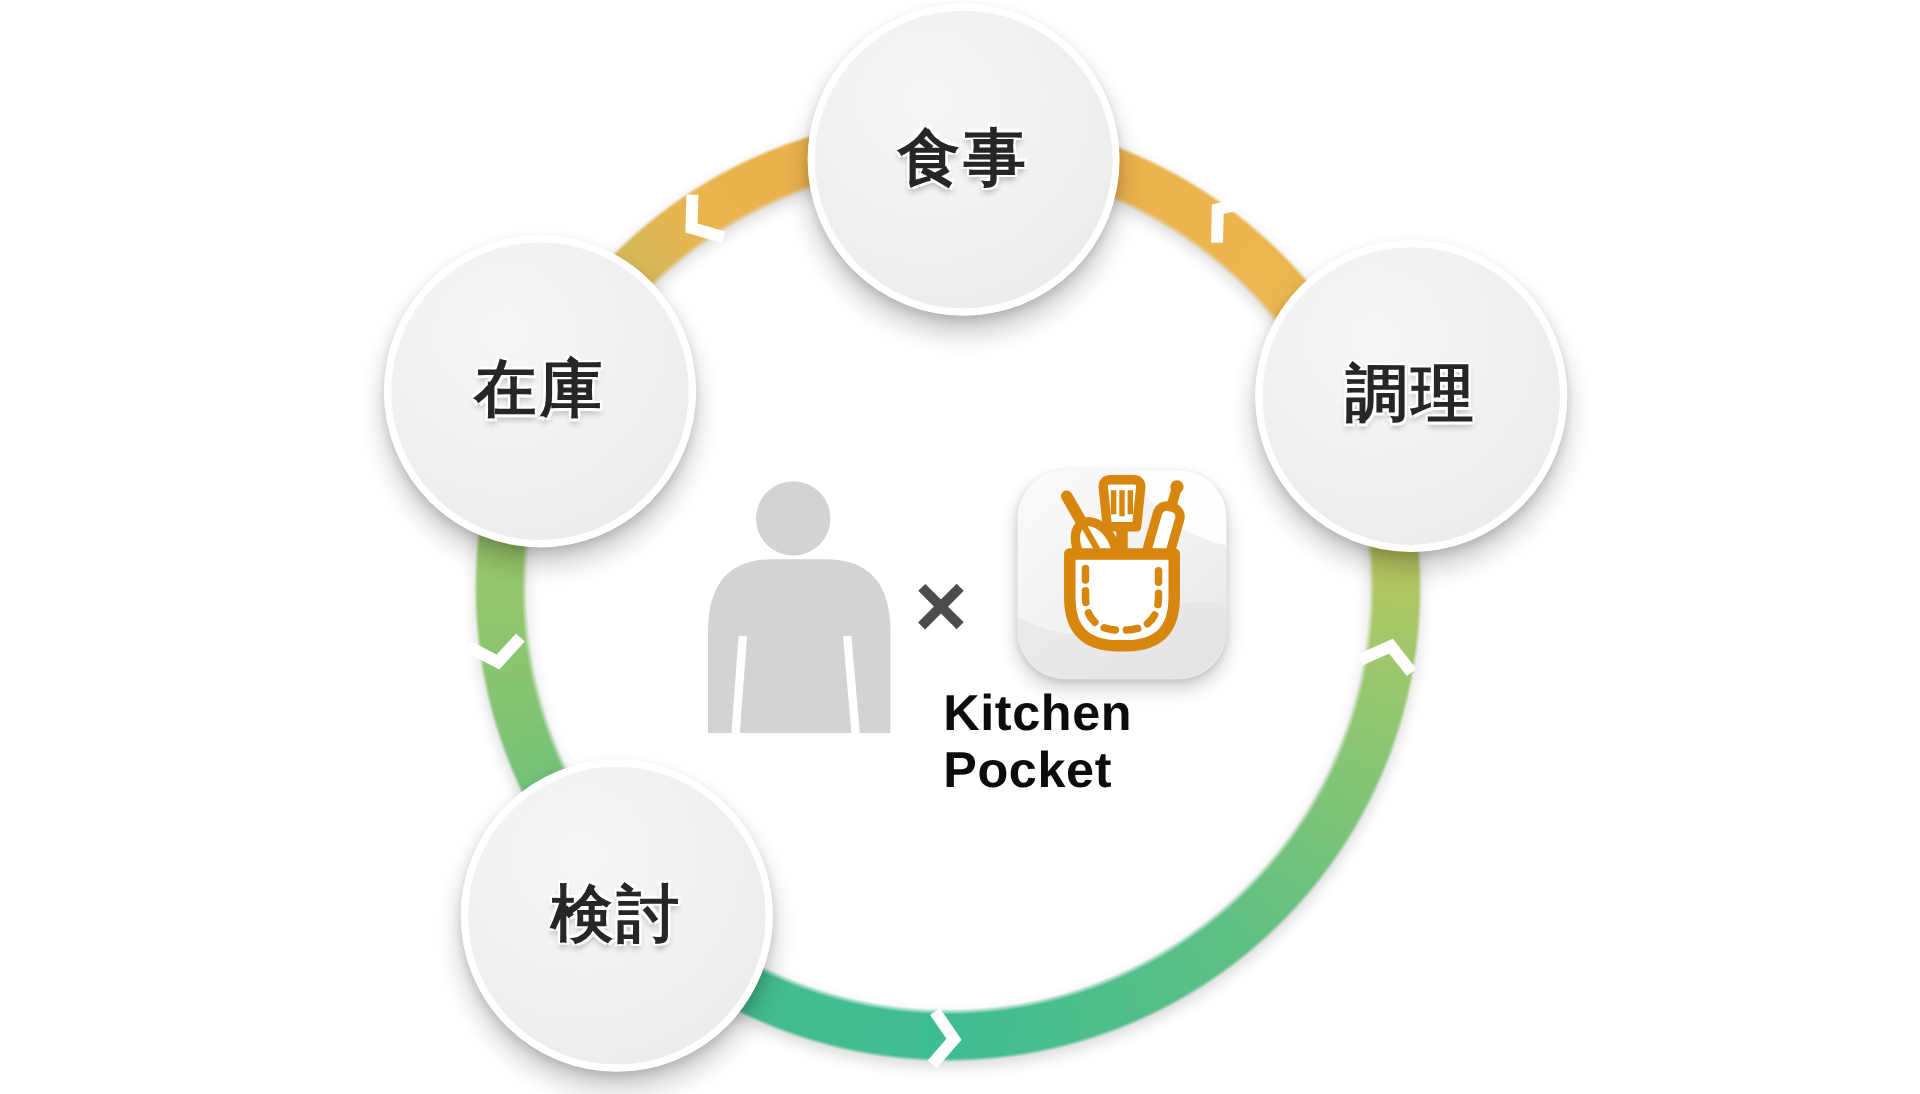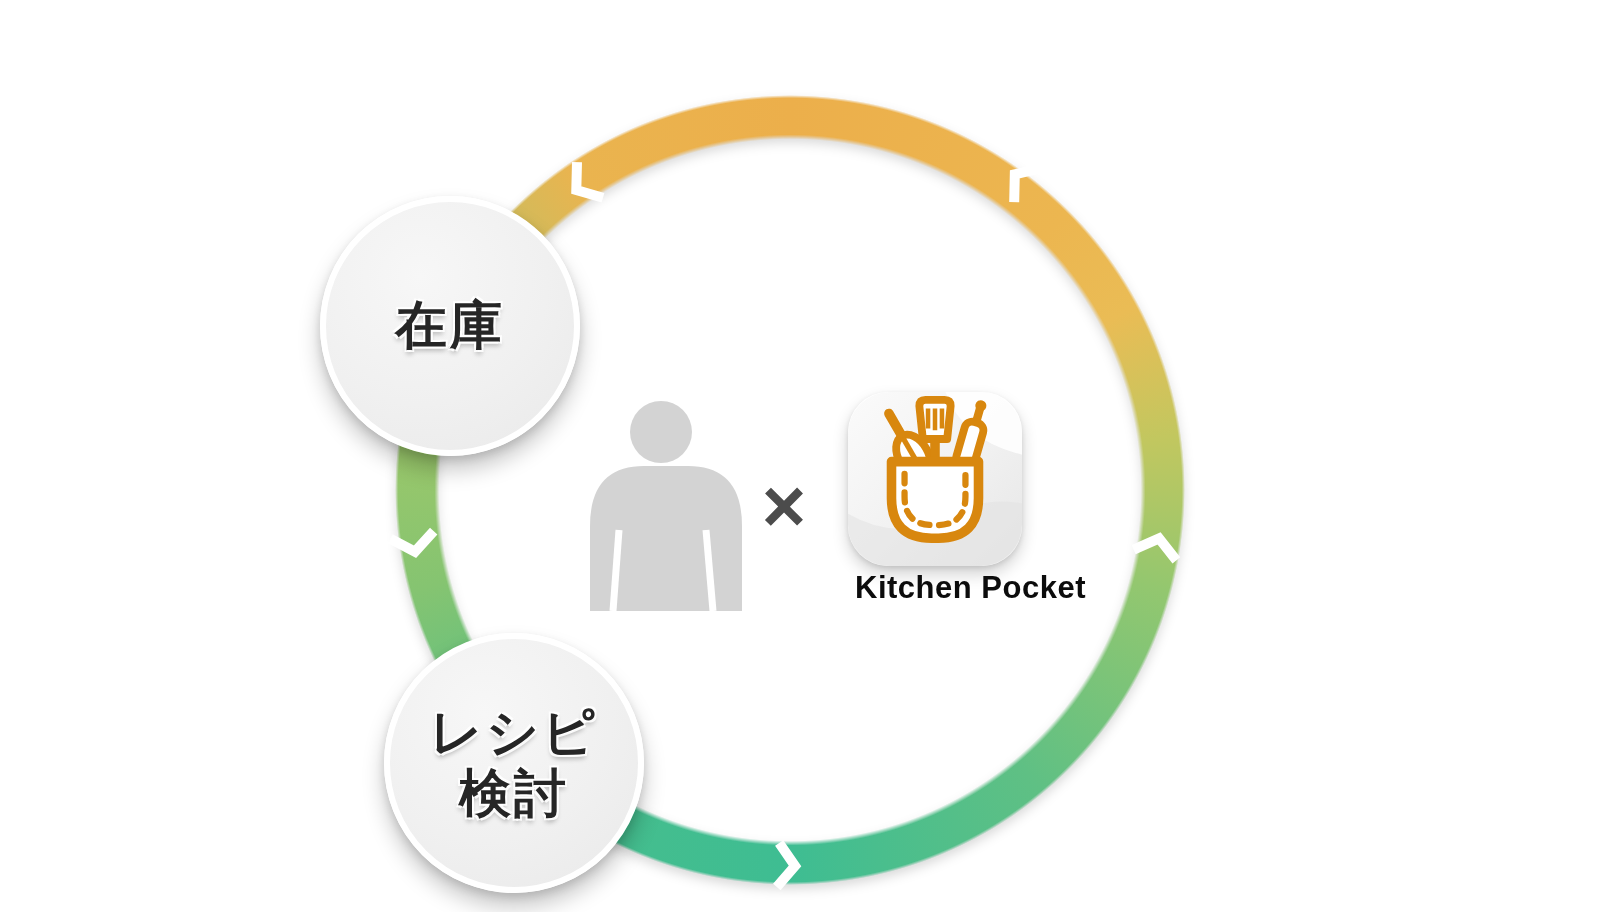--- a/index.html
+++ b/index.html
@@ -108,22 +108,22 @@
     border-radius: 40px;
     box-shadow: 0 8px 16px rgba(0,0,0,0.18), 0 2px 5px rgba(0,0,0,0.10);
     overflow: hidden;
   }
   .app-icon svg { display: block; }
   .app-label {
     position: absolute;
     left: 786px;
     top: 570px;
     width: 300px;
-    text-align: right;
-    font-size: 31px;
+    text-align: left;
+    font-size: 42px;
     font-weight: 700;
     letter-spacing: 0.5px;
     color: #0c0c0c;
   }
 </style>
 </head>
 <body>
 
 <div class="stage">
 
@@ -132,25 +132,32 @@
   </div>
 
   <svg class="chevrons" width="1600" height="912" viewBox="0 0 1600 912">
     <polyline points="577.0,162.2 576.3,190.0 603.0,197.8" fill="none" stroke="#ffffff" stroke-width="10"></polyline>
     <polyline points="1041.8,167.9 1014.8,174.3 1014.2,202.1" fill="none" stroke="#ffffff" stroke-width="10"></polyline>
     <polyline points="1176.4,560.3 1159.1,538.5 1133.6,549.7" fill="none" stroke="#ffffff" stroke-width="10"></polyline>
     <polyline points="776.8,887.0 795.0,866.0 779.2,843.0" fill="none" stroke="#ffffff" stroke-width="10"></polyline>
     <polyline points="390.3,538.8 415.0,551.7 433.7,531.2" fill="none" stroke="#ffffff" stroke-width="10"></polyline>
   </svg>
 
-
+  <div class="node" style="left:673px; top:3px;">
+    <span class="node-label">食事</span>
+    <span class="node-label"></span>
+  </div>
+
+  <div class="node" style="left:1046px; top:200px;">
+    <span class="node-label">調理</span>
+    <span class="node-label"></span>
+  </div>
 
 
   <div class="node" style="left:384px; top:633px;">
-    <span class="node-label">レシピ</span>
     <span class="node-label">検討</span>
   </div>
 
   <div class="node" style="left:320px; top:196px;justify-content:center;">
     <span class="node-label">在庫</span>
   </div>
 
   <svg class="person-icon" width="160" height="215" viewBox="0 0 160 215">
     <circle cx="75" cy="36" r="31" fill="#D3D3D3"></circle>
     <path d="M4,215 L4,130 Q4,70 58,70 L102,70 Q156,70 156,130 L156,215 Z" fill="#D3D3D3"></path>

